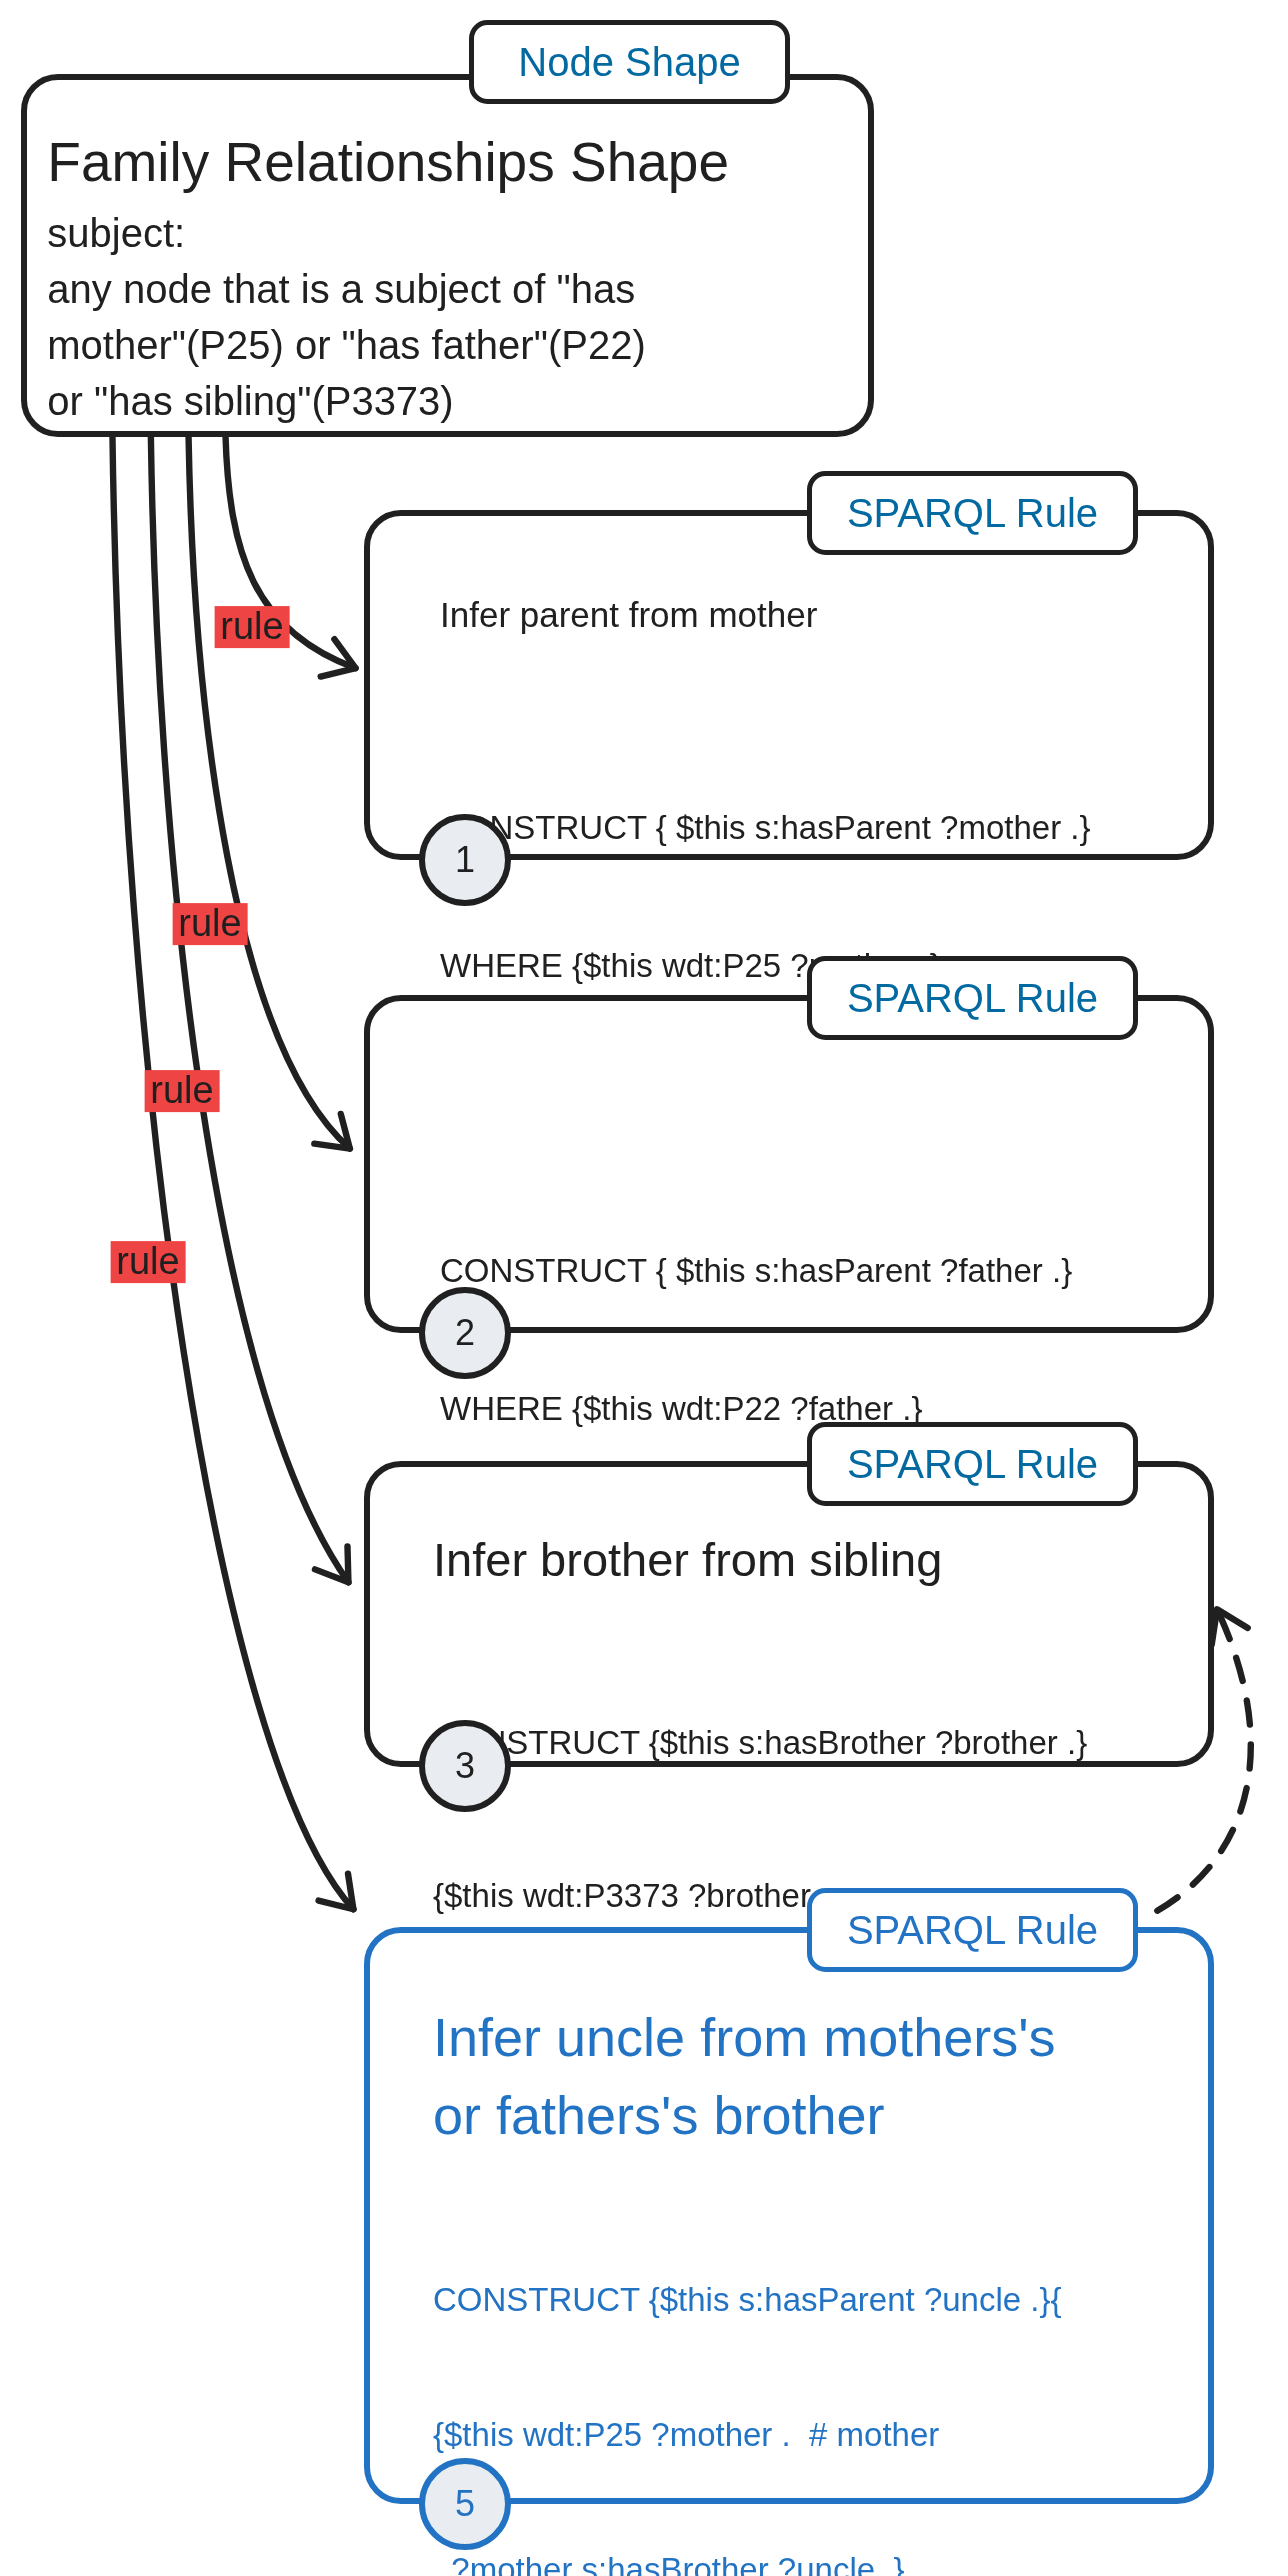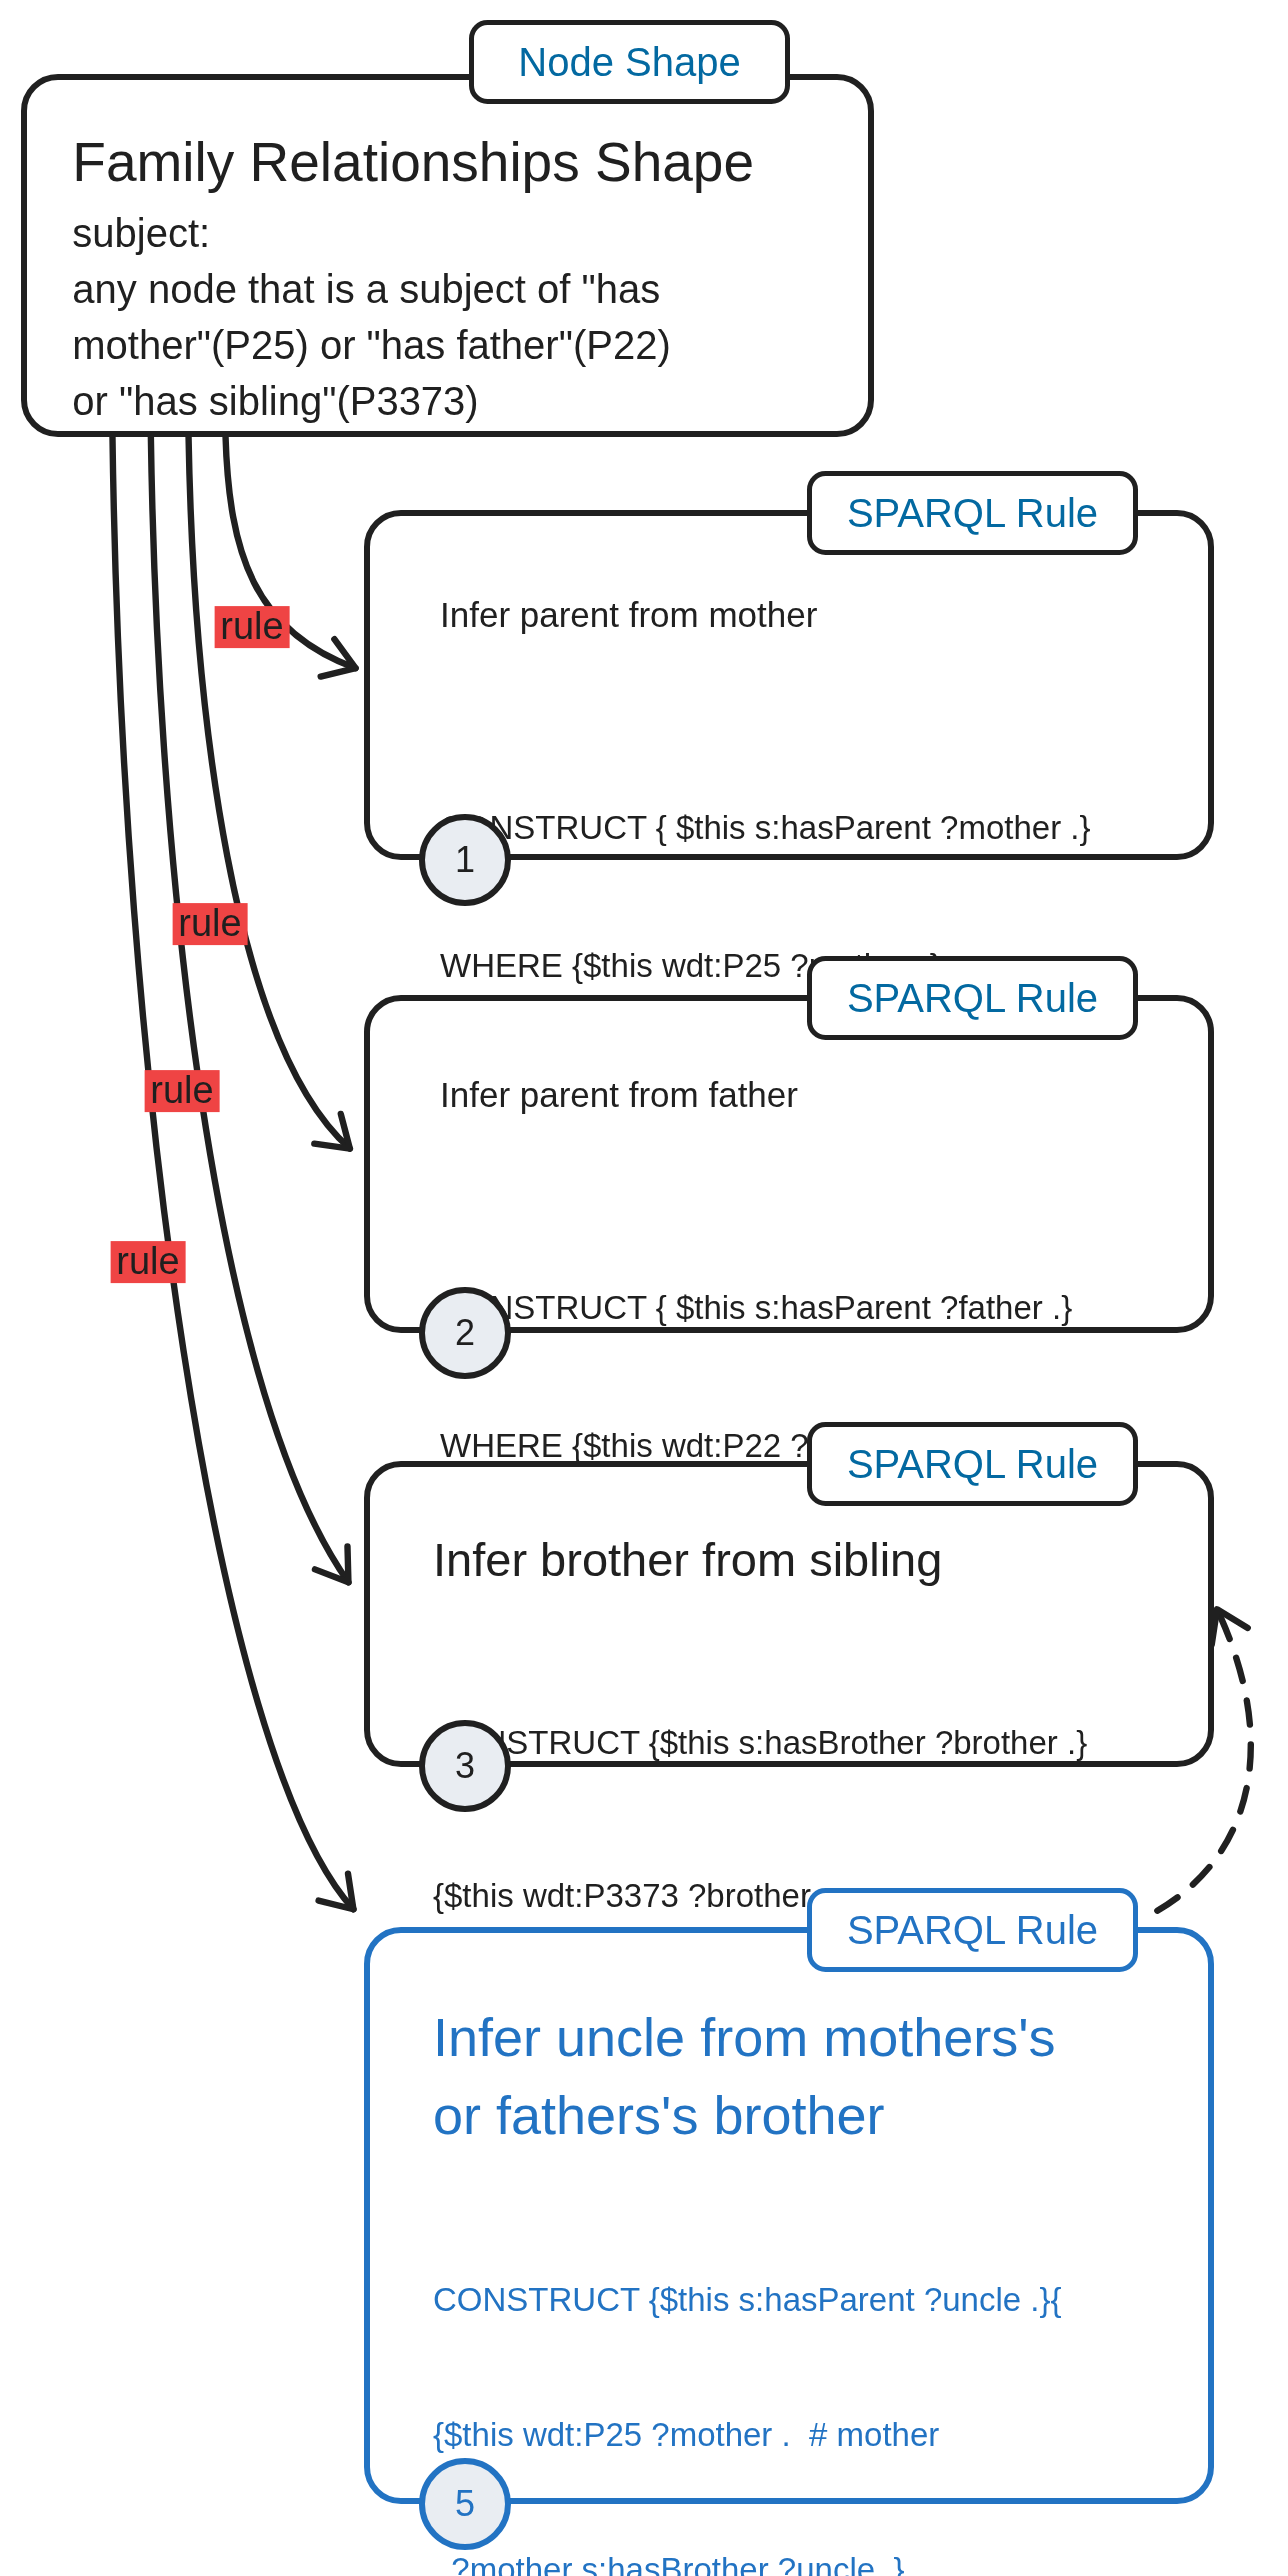--- a/index.html
+++ b/index.html
@@ -41,21 +41,21 @@
     position:absolute;z-index:5;
     width:92px;height:92px;
     border:6.4px solid #202020;
     border-radius:50%;
     background:#e9edf2;
     box-sizing:border-box;
     display:flex;align-items:center;justify-content:center;
     font-size:36px;color:#202020;
   }
   
-  .ns-content{padding:54px 36px 0 45px;}
+  .ns-content{padding:54px 36px 0 20px;}
   .ns-title{font-size:55px;line-height:1.05;margin-bottom:12.8px;white-space:nowrap;}
   .ns-body{font-size:40px;line-height:56px;white-space:pre;}
   
   .rule-title{font-size:35px;line-height:1.06;white-space:nowrap;}
   .code{font-size:33px;white-space:pre;}
   .code div{white-space:pre;}
   
   .blue{border-color:#2273c3;color:#2273c3;}
   .blue .rule-title,.blue .code{color:#2273c3;}
   .badge.blue-badge{border-color:#2273c3;color:#2273c3;background:#e9edf2;}
@@ -102,21 +102,20 @@
       <div>CONSTRUCT { $this s:hasParent ?mother .}</div>
       <div>WHERE {$this wdt:P25 ?mother .}</div>
     </div>
   </div>
   <div class="tab" style="left:807px;top:471px;width:331px;height:84px;">
     <span>SPARQL Rule</span>
   </div>
   <div class="badge" style="left:419px;top:814px;">1</div>
 
   <div class="node" style="left:364px;top:995px;width:850px;height:338px;padding:75px 28.4px 0 70px;">
-    <div class="rule-title">Infer parent from father</div>
     <div class="code" style="margin-top:80px;line-height:46px;">
       <div>CONSTRUCT { $this s:hasParent ?father .}</div>
       <div>WHERE {$this wdt:P22 ?father .}</div>
     </div>
   </div>
   <div class="tab" style="left:807px;top:956px;width:331px;height:84px;">
     <span>SPARQL Rule</span>
   </div>
   <div class="badge" style="left:419px;top:1287px;">2</div>
 

